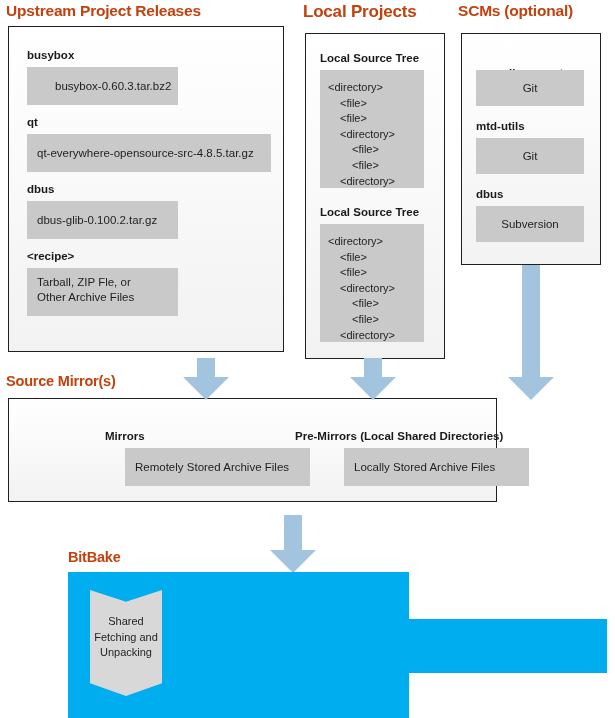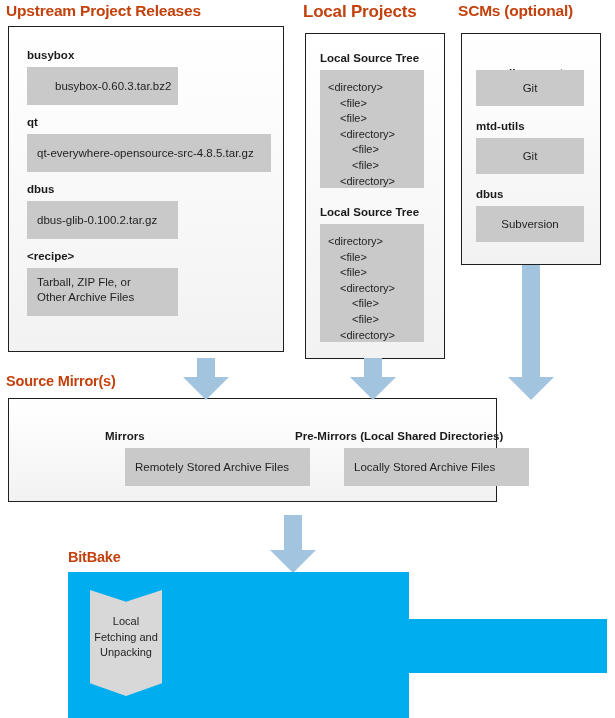--- a/index.html
+++ b/index.html
@@ -232,18 +232,18 @@
     <div class="shaft" style="width:18px; height:36px;"></div>
     <div class="head" style="top:35px;"></div>
   </div>
 
   <div id="bitbake-shape">
     <div id="bitbake-main"></div>
     <div id="bitbake-tail"></div>
   </div>
 
   <div id="fetch-box">
-    <div>Local</div>
+    <div>Shared</div>
     <div>Fetching and</div>
     <div>Unpacking</div>
   </div>
 
 </div>
 
 </body></html>

